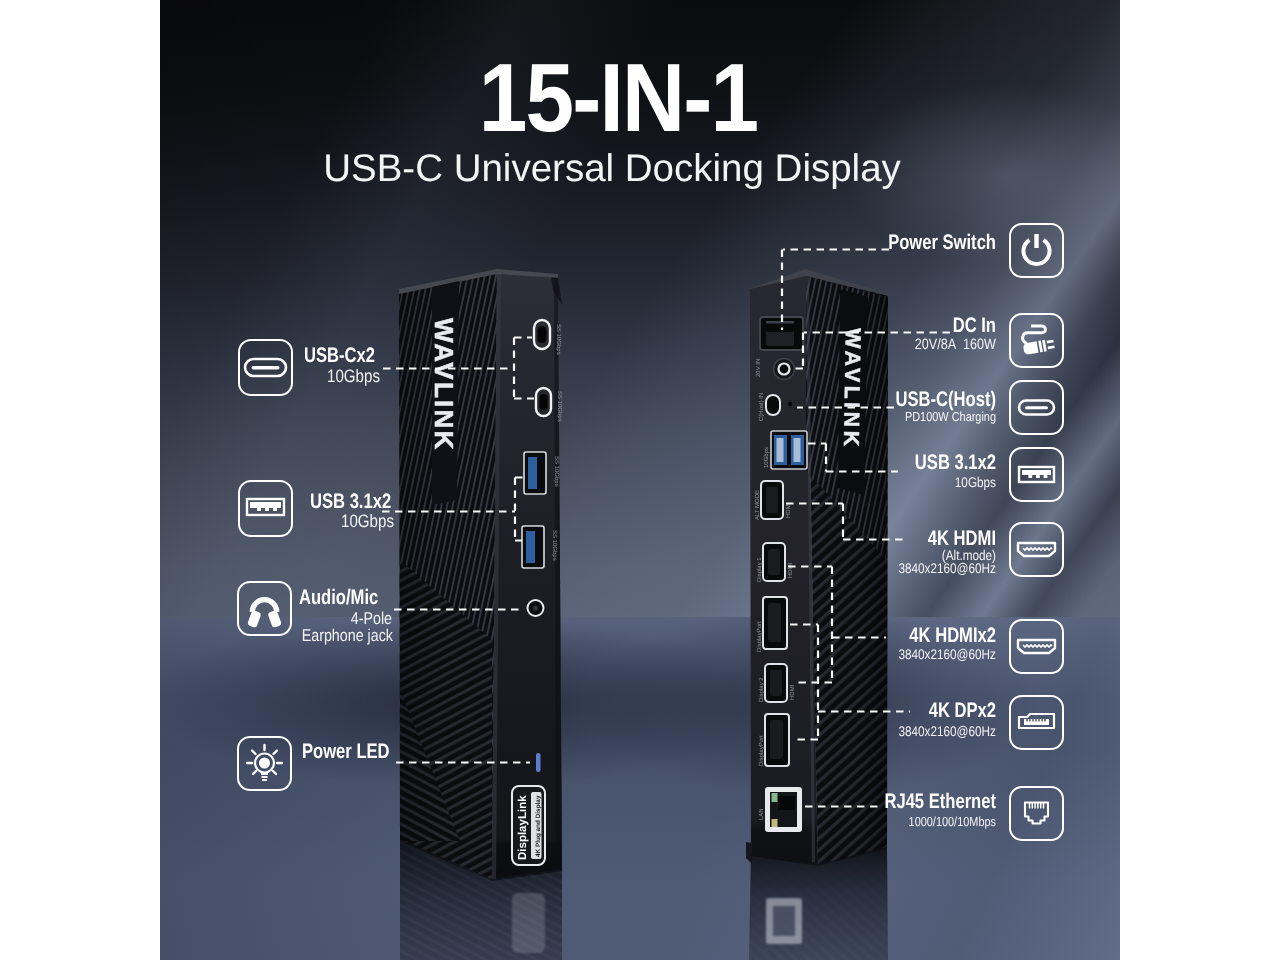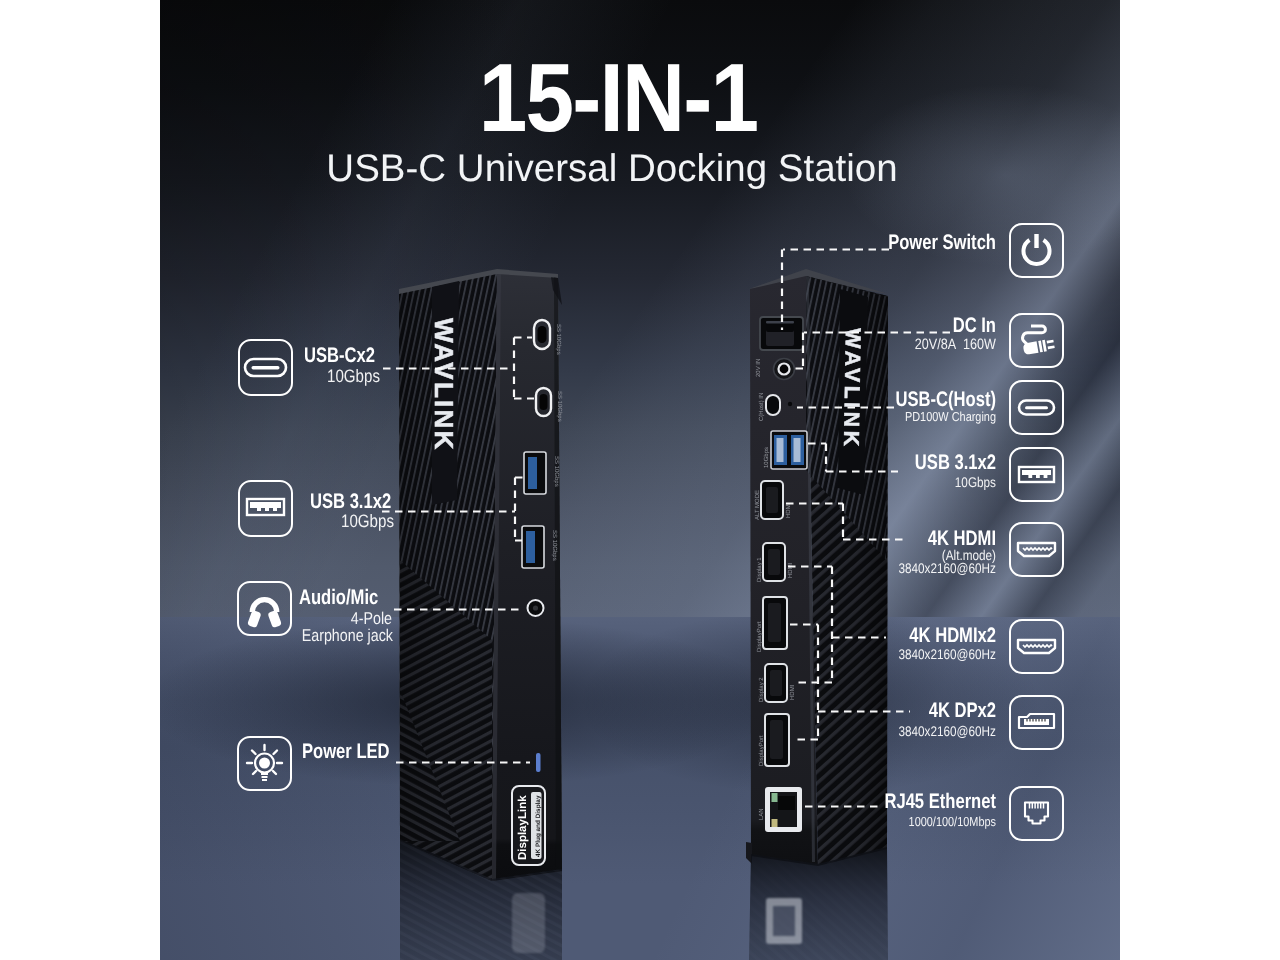--- a/index.html
+++ b/index.html
@@ -254,21 +254,21 @@
 
       <path d="M628,566.5 H672 M672,566.5 V682.5 M672,682.5 H634 M672,637.5 H726"></path>
 
       <path d="M630,624.5 H658 M658,624.5 V739.5 M658,739.5 H634 M658,711.5 H750"></path>
 
       <path d="M645,806.5 H722"></path>
     </g>
   </svg>
 
   <div class="txt" id="title">15-IN-1</div>
-  <div class="txt" id="subtitle">USB-C Universal Docking Station</div>
+  <div class="txt" id="subtitle">USB-C Universal Docking Display</div>
 
   <div class="txt lbl" style="left:144px;top:344px;">USB-Cx2</div>
   <div class="txt sub r" style="left:100px;top:366px;width:120px;font-size:18px;">10Gbps</div>
   <div class="txt lbl" style="left:150px;top:490px;">USB 3.1x2</div>
   <div class="txt sub r" style="left:114px;top:511px;width:120px;font-size:18px;">10Gbps</div>
   <div class="txt lbl" style="left:139px;top:586px;">Audio/Mic</div>
   <div class="txt sub r" style="left:112px;top:609px;width:120px;font-size:17px;">4-Pole</div>
   <div class="txt sub r" style="left:113px;top:626px;width:120px;font-size:17px;">Earphone jack</div>
   <div class="txt lbl" style="left:142px;top:740px;">Power LED</div>
 

